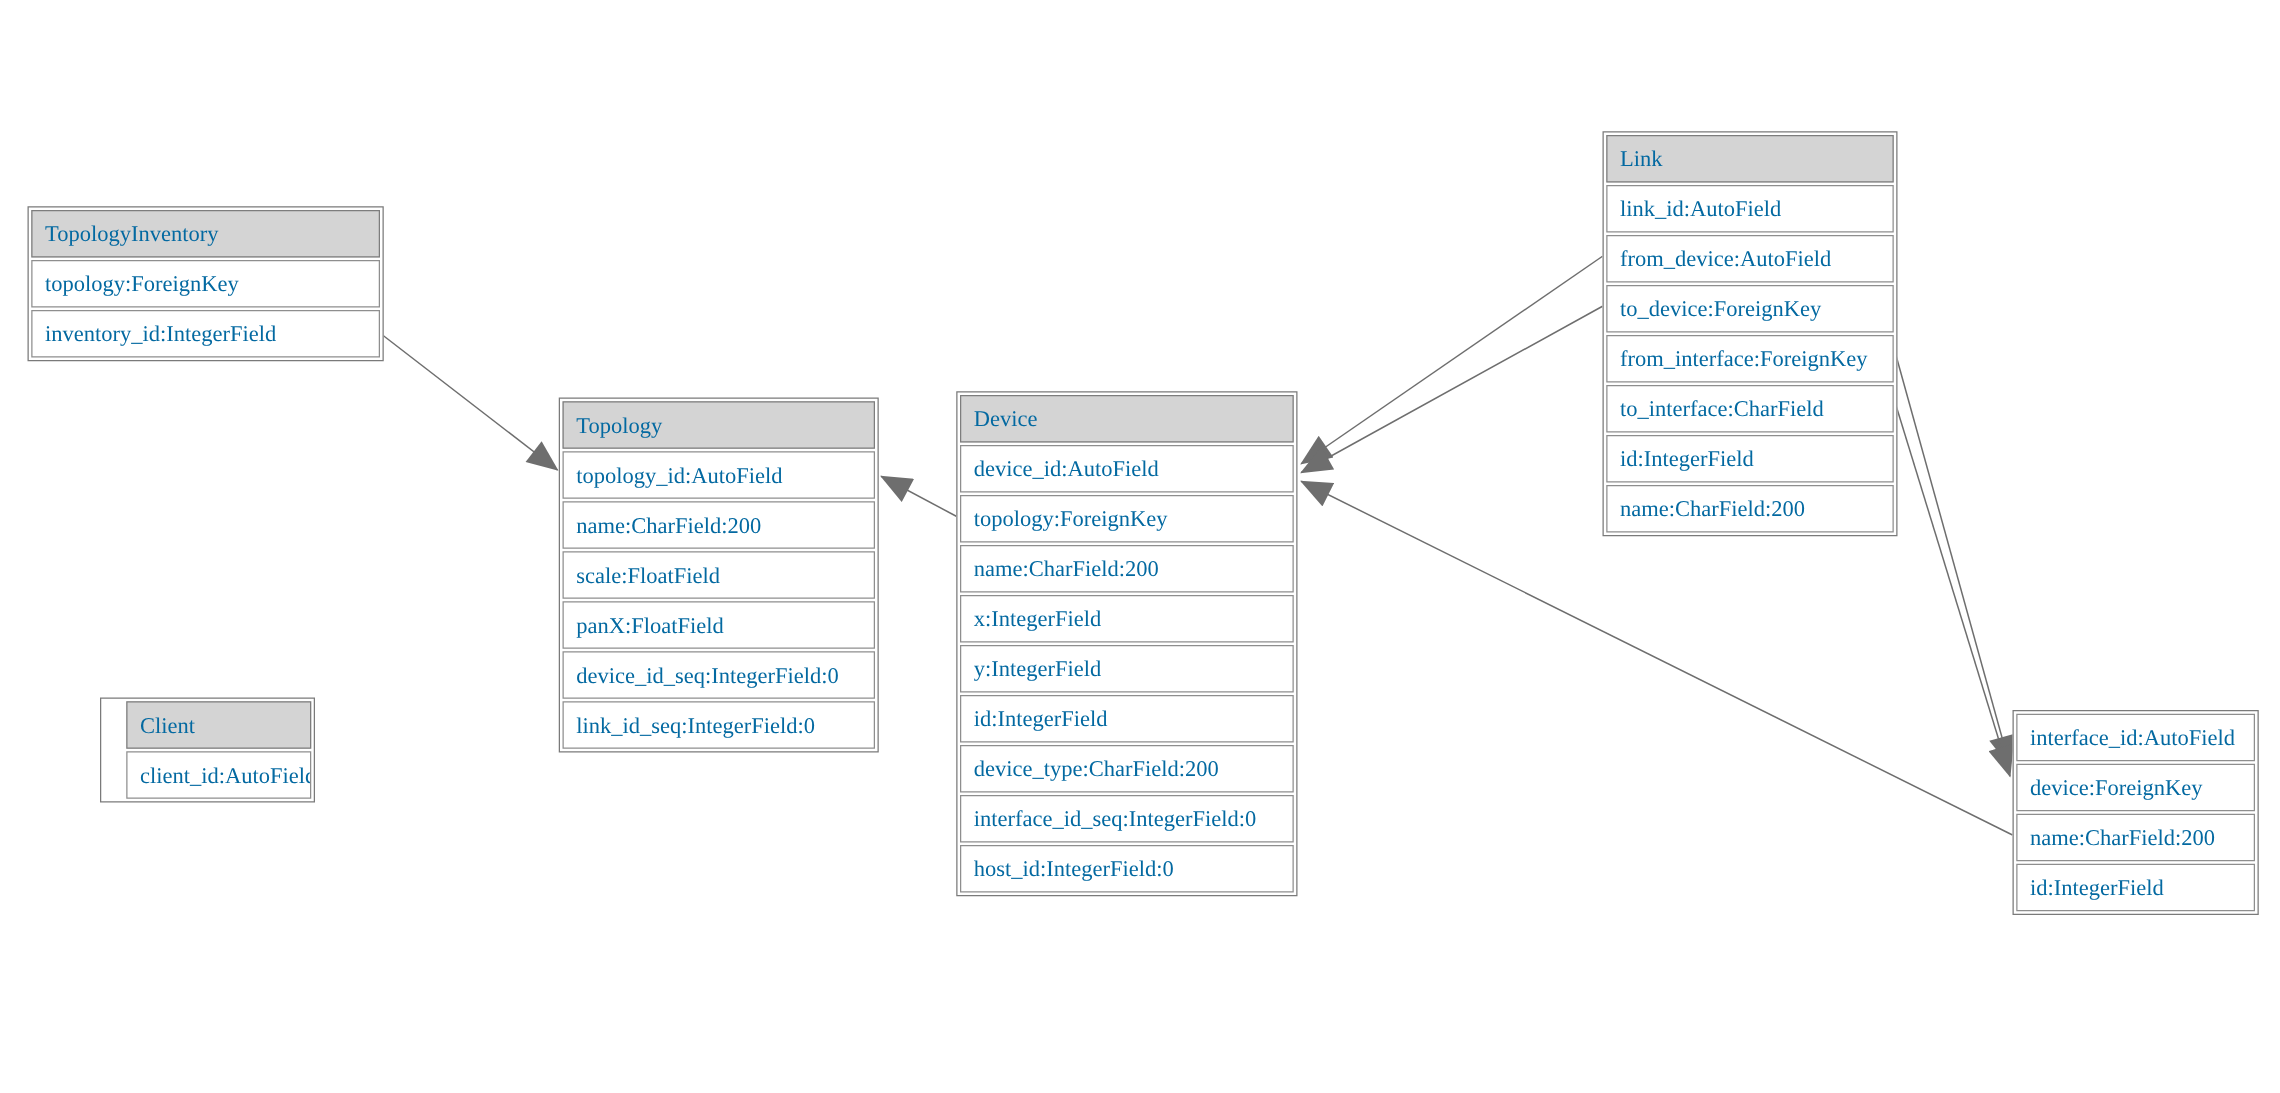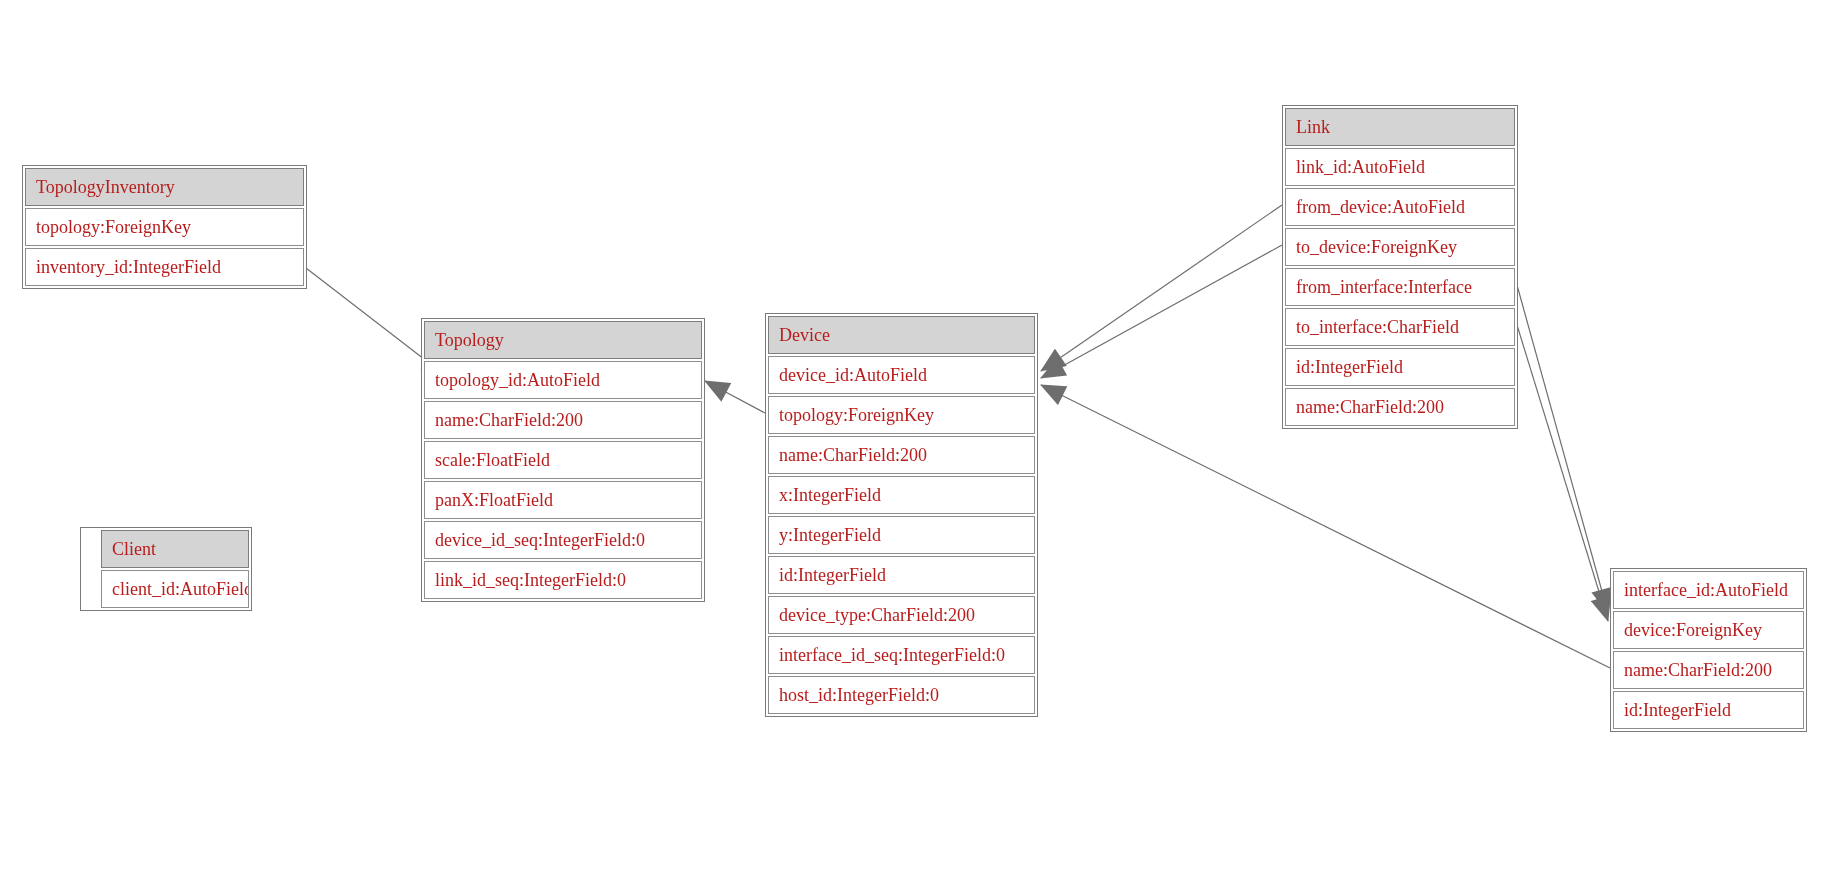--- a/index.html
+++ b/index.html
@@ -21,43 +21,43 @@
     top: 0;
     width: 1824px;
     height: 874px;
   }
   .tbl {
     position: absolute;
     box-sizing: border-box;
     background: #ffffff;
     border: 1px solid #7a7a7a;
     padding: 2px;
-    color: #b91c1c;
+    color: #0369a1;
     font-size: 18px;
   }
   .cell {
     box-sizing: border-box;
     border: 1px solid #8e8e8e;
     height: 38px;
     line-height: 36px;
     padding-left: 10px;
     margin-bottom: 2px;
     white-space: nowrap;
     overflow: hidden;
     background: #ffffff;
   }
   .cell:last-child { margin-bottom: 0; }
   .hdr {
     background: #d4d4d4;
     border-color: #7d7d7d;
   }
   
   #tbl-topologyinventory { left: 22px;   top: 165px; width: 285px; }
-  #tbl-topology          { left: 421px;  top: 318px; width: 284px; }
-  #tbl-client            { left: 80px;   top: 527px; width: 172px; padding-left: 20px; }
+  #tbl-topology          { left: 447px;  top: 318px; width: 256px; }
+  #tbl-client            { left: 80px;   top: 558px; width: 172px; padding-left: 20px; }
   #tbl-device            { left: 765px;  top: 313px; width: 273px; }
   #tbl-link              { left: 1282px; top: 105px; width: 236px; }
   #tbl-interface         { left: 1610px; top: 568px; width: 197px; }
 
   .edge-line {
     stroke: #6e6e6e;
     stroke-width: 1.2;
     fill: none;
   }
 </style>
@@ -113,21 +113,21 @@
     <div class="cell">device_type:CharField:200</div>
     <div class="cell">interface_id_seq:IntegerField:0</div>
     <div class="cell">host_id:IntegerField:0</div>
   </div>
 
   <div class="tbl" id="tbl-link">
     <div class="cell hdr">Link</div>
     <div class="cell">link_id:AutoField</div>
     <div class="cell">from_device:AutoField</div>
     <div class="cell">to_device:ForeignKey</div>
-    <div class="cell">from_interface:Interface</div>
+    <div class="cell">from_interface:ForeignKey</div>
     <div class="cell">to_interface:CharField</div>
     <div class="cell">id:IntegerField</div>
     <div class="cell">name:CharField:200</div>
   </div>
 
   <div class="tbl" id="tbl-interface">
     <div class="cell">interface_id:AutoField</div>
     <div class="cell">device:ForeignKey</div>
     <div class="cell">name:CharField:200</div>
     <div class="cell">id:IntegerField</div>

